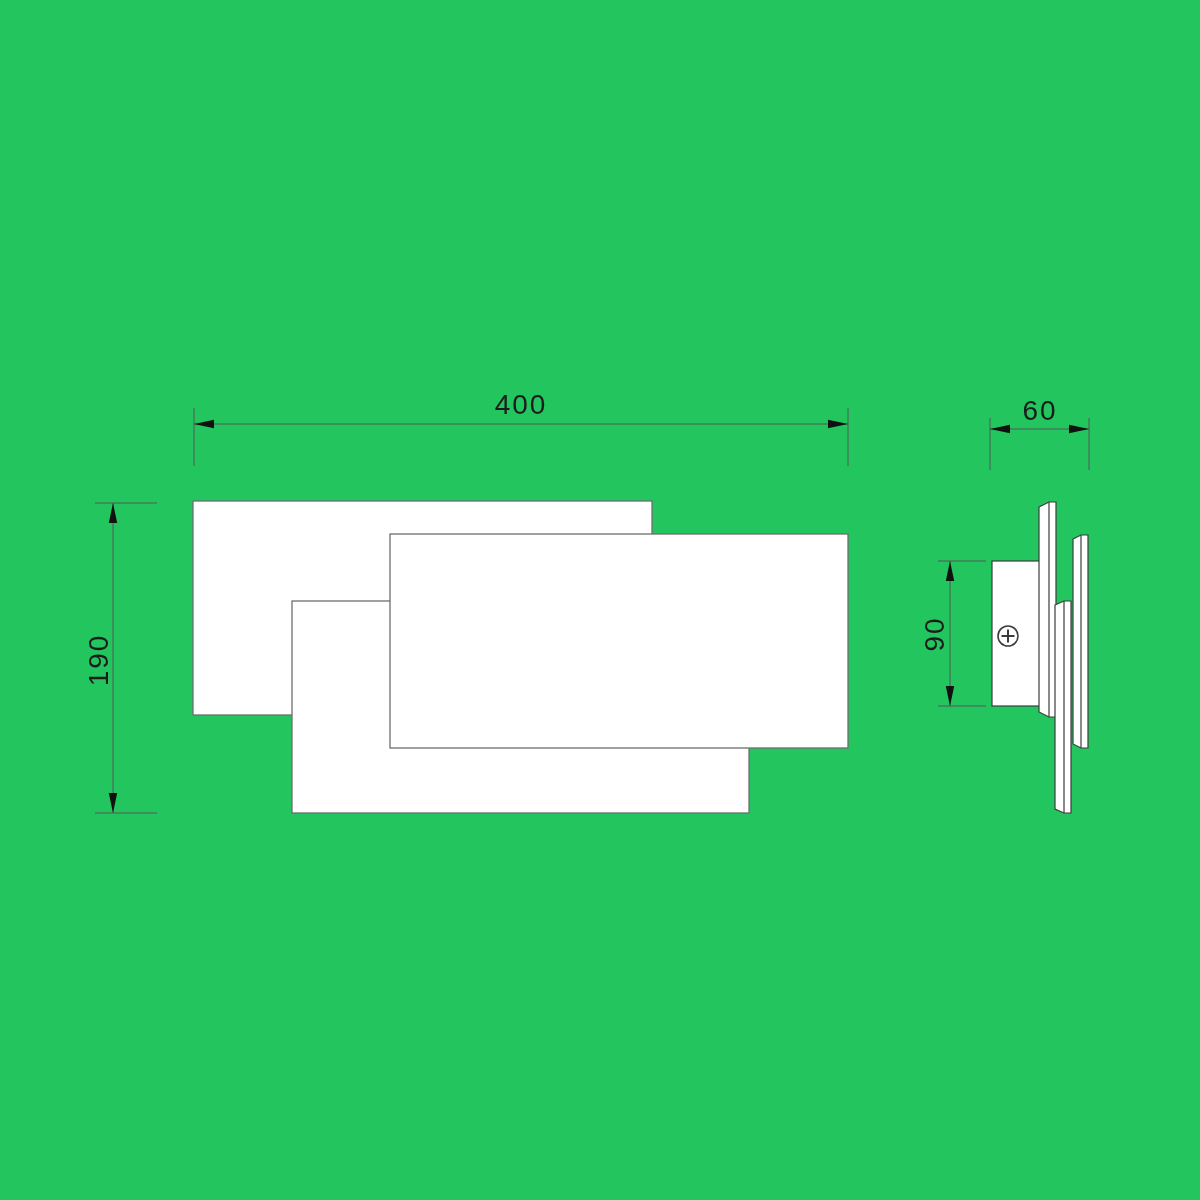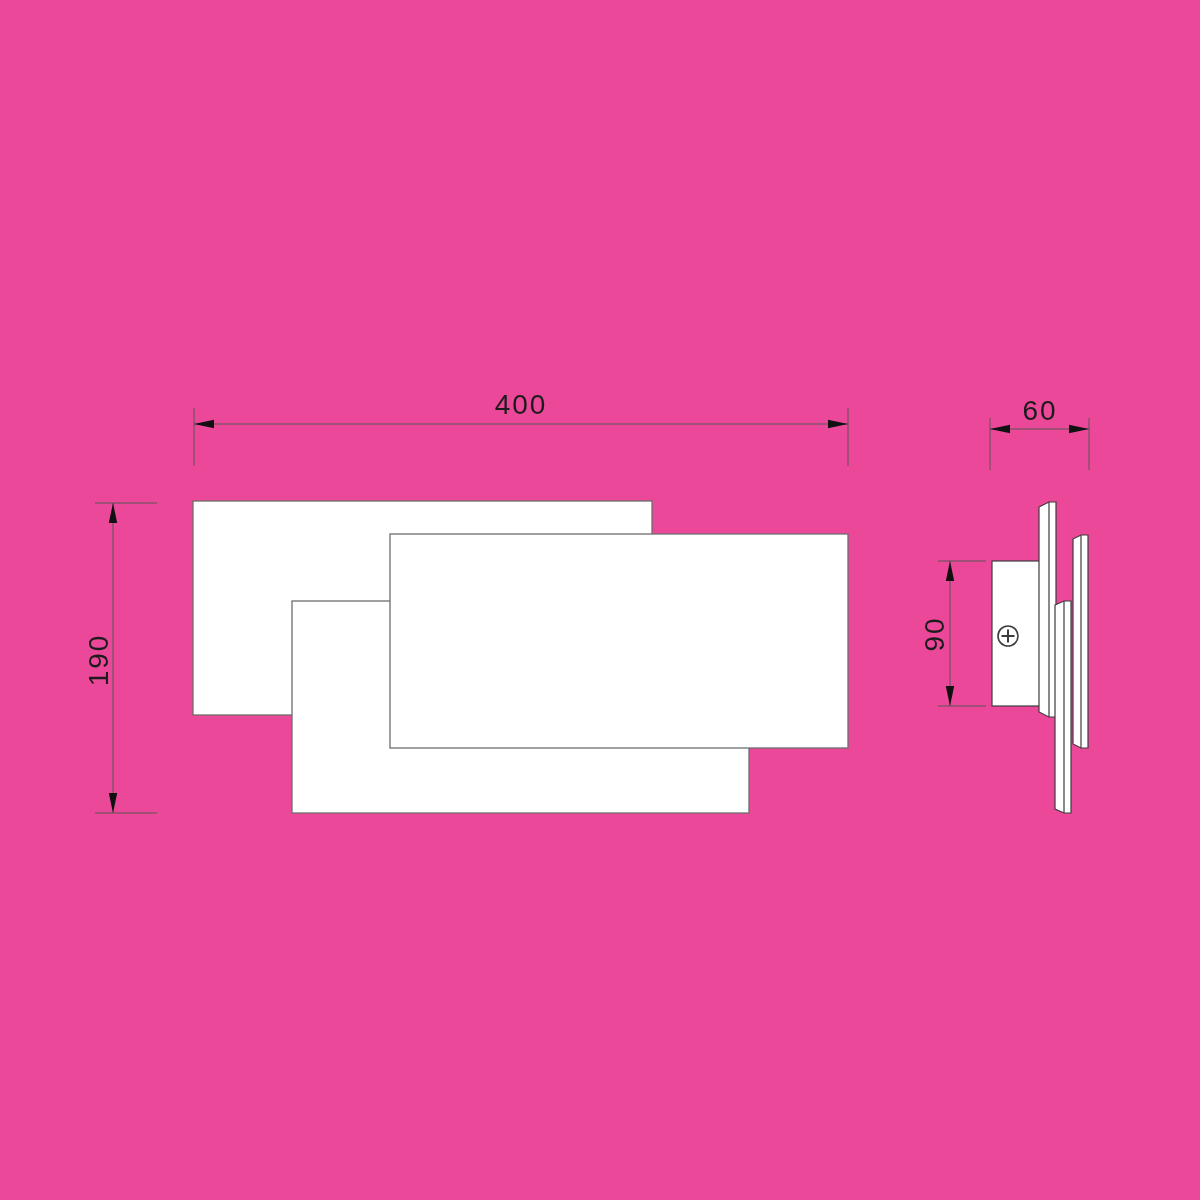--- a/index.html
+++ b/index.html
@@ -4,21 +4,21 @@
 <style>
   html, body {
     margin: 0;
     padding: 0;
     background: #ffffff;
   }
   .canvas {
     position: relative;
     width: 1200px;
     height: 1200px;
-    background: #ec4899;
+    background: #22c55e;
     overflow: hidden;
   }
   svg {
     display: block;
   }
   text.dim-label {
     font-family: "Liberation Sans", "DejaVu Sans", sans-serif;
     font-size: 28px;
     letter-spacing: 2px;
     fill: #1c1c1c;

